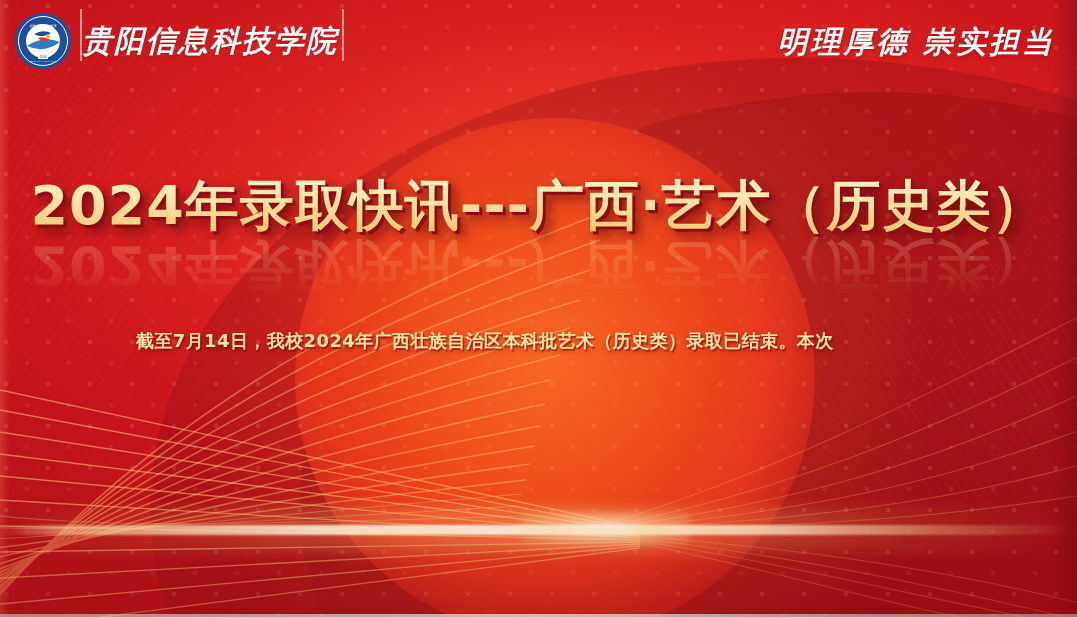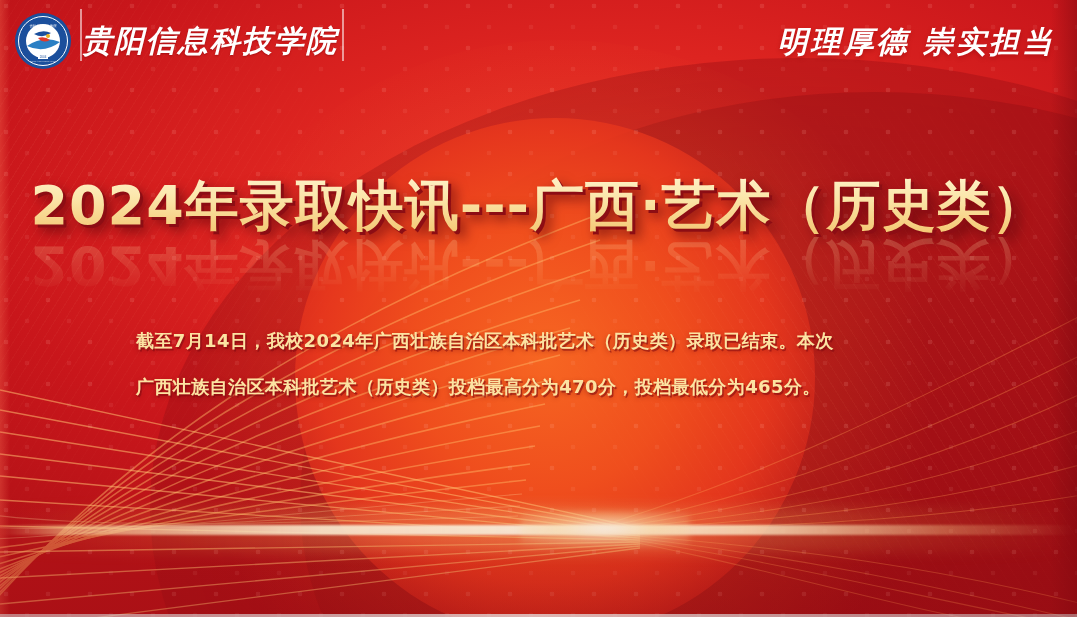--- a/index.html
+++ b/index.html
@@ -281,16 +281,15 @@
 
   <div class="title-wrap">
     <span style="position:relative;display:inline-block;">
       <span class="title">2024年录取快讯---广西·艺术（历史类）</span>
       <span class="title-reflection">2024年录取快讯---广西·艺术（历史类）</span>
     </span>
   </div>
 
   <div class="body-text">
     <div class="body-line indent">截至7月14日，我校2024年广西壮族自治区本科批艺术（历史类）录取已结束。本次</div>
-    <div class="body-line indent">广西壮族自治区本科批艺术（历史类）投档最高分为470分，投档最低分为465分。</div>
   </div>
 
 </div>
 
 </body></html>

